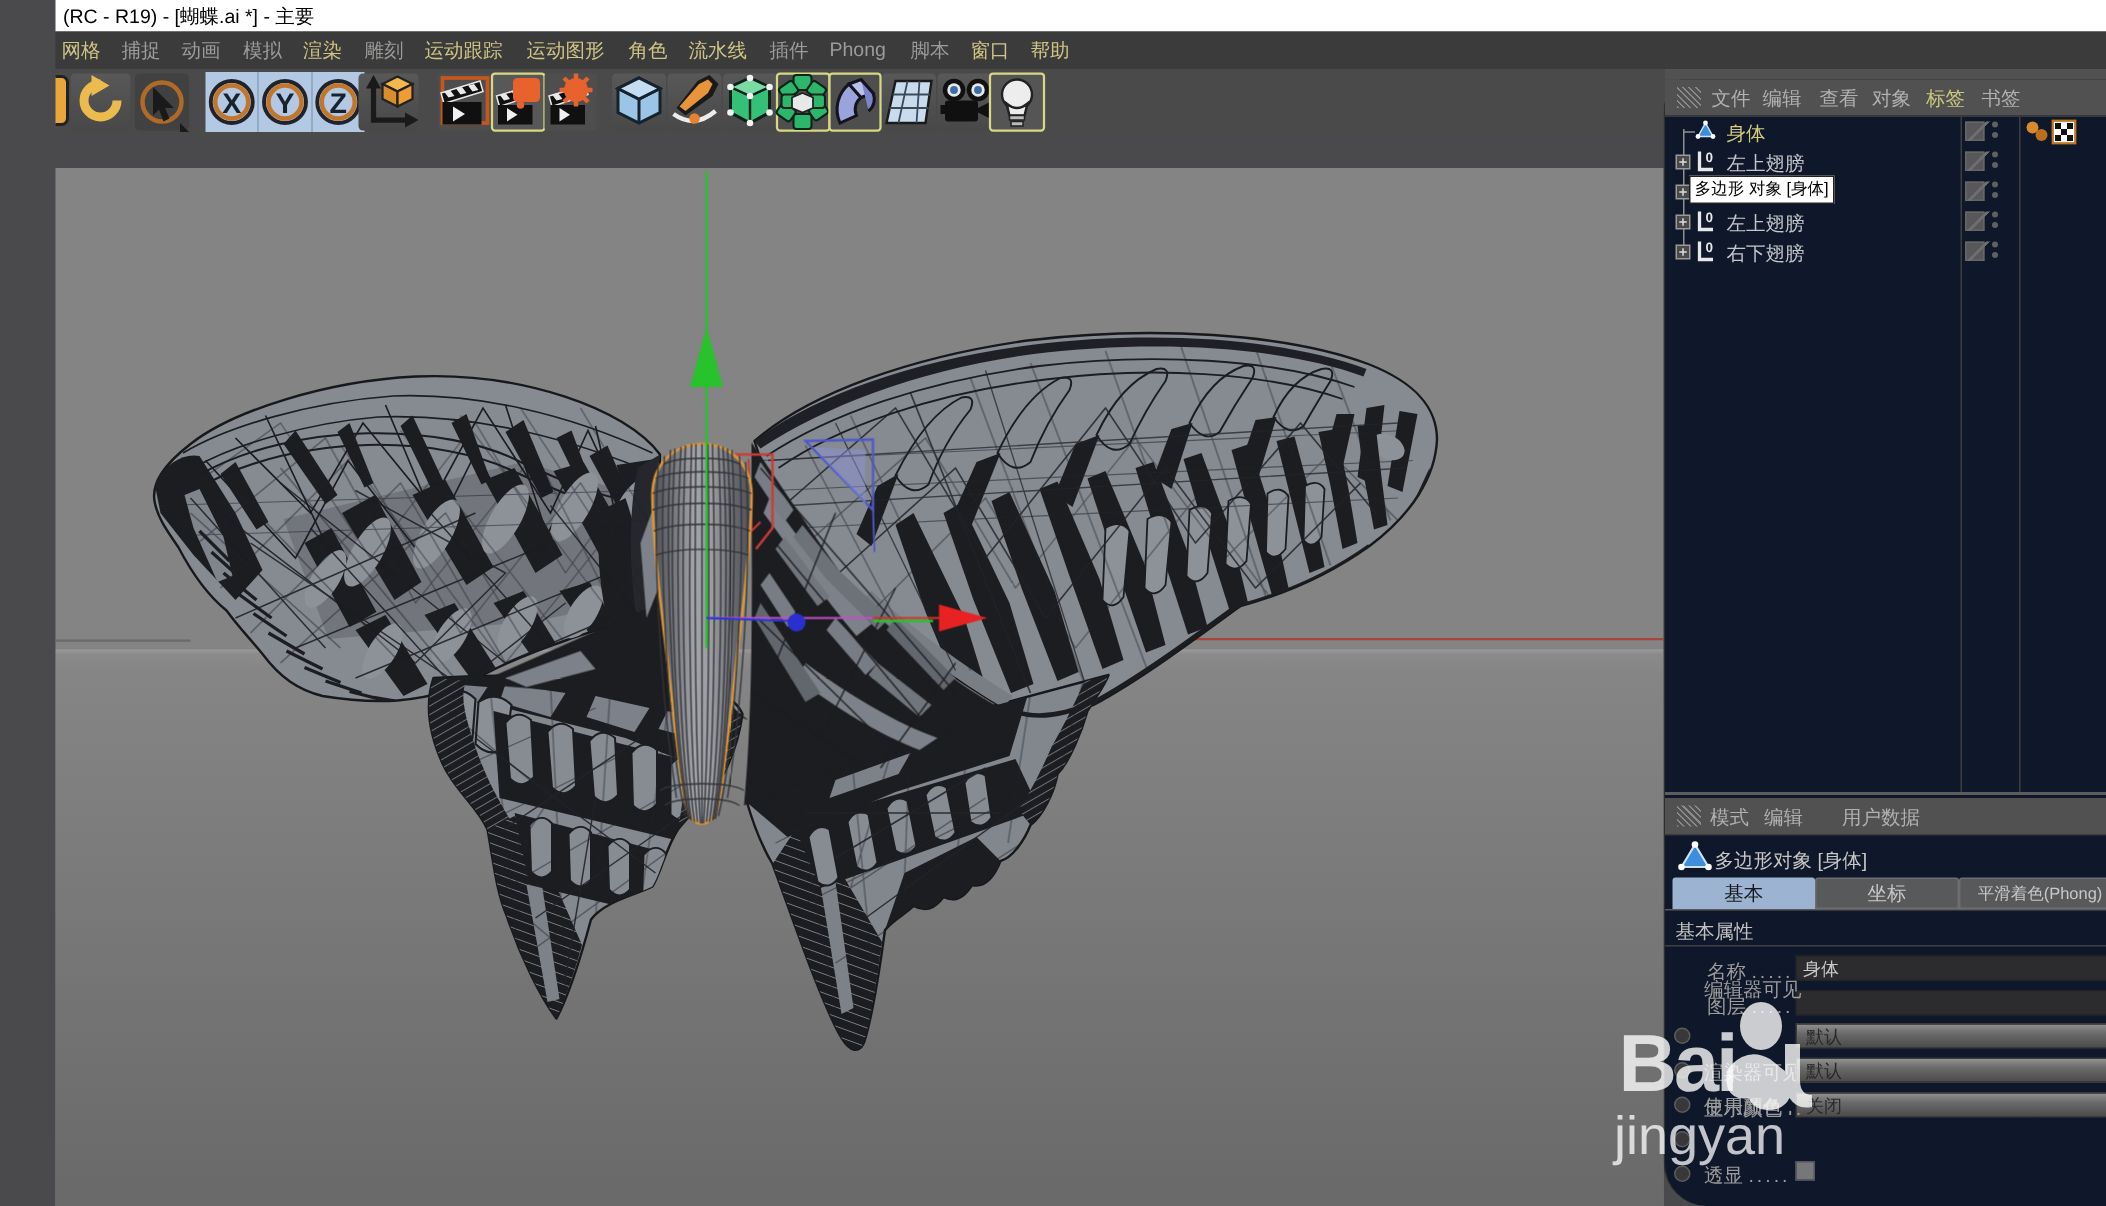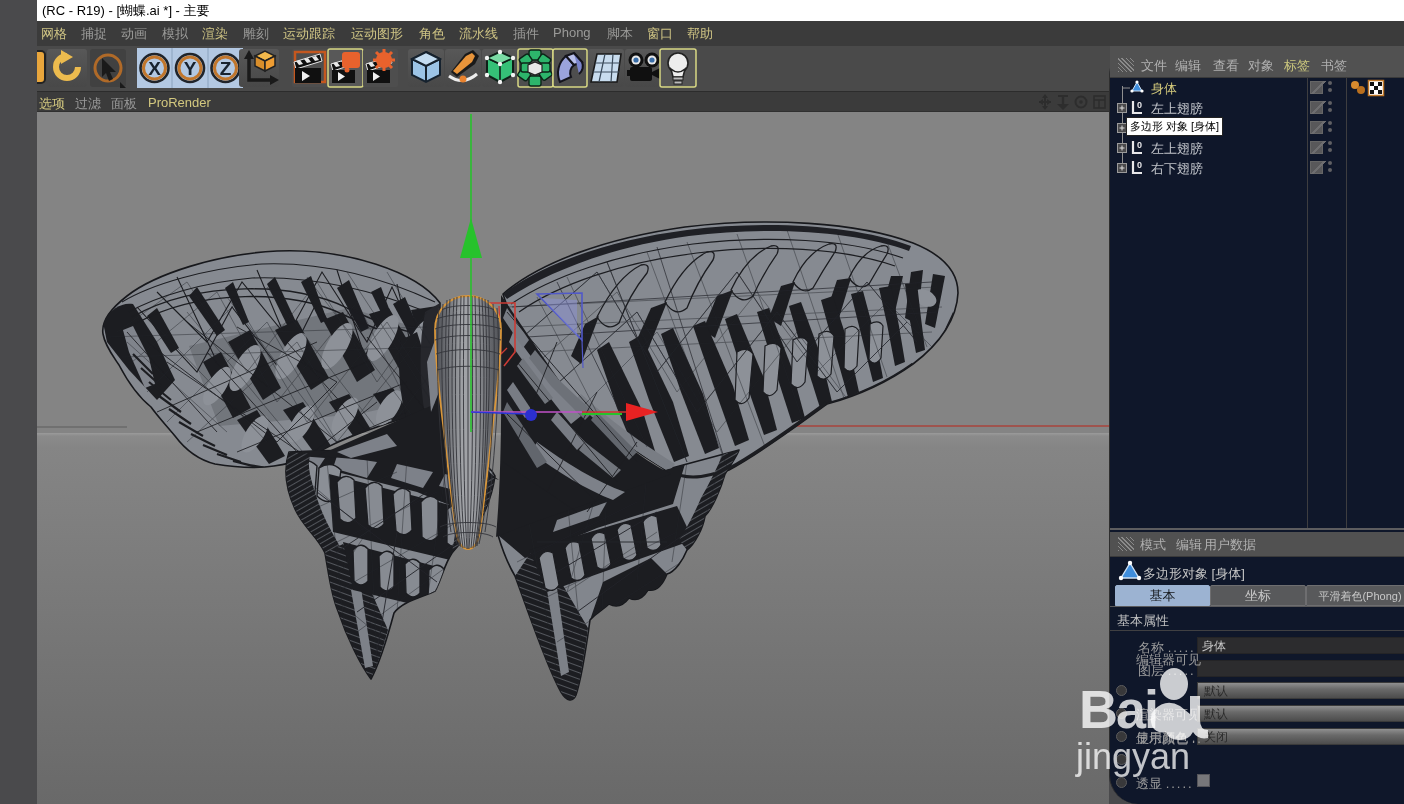--- a/index.html
+++ b/index.html
@@ -234,39 +234,20 @@
     <rect x="590" y="24" width="7" height="6" fill="#101010"></rect>
 
     <rect x="623" y="3" width="36" height="38" rx="2" fill="#555" stroke="#d8d884" stroke-width="1.5"></rect>
     <circle cx="641" cy="17" r="10" fill="#ededed" stroke="#222" stroke-width="1.6"></circle>
     <path d="M 634,23 q 7,6 14,0 l -2,8 h -10 z" fill="#ededed" stroke="#222" stroke-width="1.6"></path>
     <rect x="636" y="31" width="10" height="3" fill="#bbb" stroke="#222" stroke-width="1"></rect>
     <rect x="637" y="35" width="8" height="3" fill="#bbb" stroke="#222" stroke-width="1"></rect>
   </svg>
   </div>
 
-  <div id="vpmenu" class="abs">
-    <span class="y" style="left:2px">选项</span>
-    <span style="left:38px">过滤</span>
-    <span style="left:74px">面板</span>
-    <span class="y" style="left:111px">ProRender</span>
-    <svg width="70" height="21" style="position:absolute;left:1000px;top:0">
-      <g stroke="#2d2d2d" stroke-width="2" fill="#2d2d2d">
-        <path d="M 8,4 V 16 M 2,10 H 14"></path>
-        <path d="M 8,2 l 3,4 h -6 z M 8,18 l 3,-4 h -6 z M 2,10 l 4,-3 v 6 z M 14,10 l -4,-3 v 6 z" stroke="none"></path>
-        <path d="M 26,3 V 13" stroke-width="2.4"></path>
-        <path d="M 26,18 l 6,-6 h -12 z" stroke="none"></path>
-        <path d="M 21,4 h 10" stroke-width="2"></path>
-        <circle cx="44" cy="10" r="5.5" fill="none"></circle>
-        <circle cx="44" cy="10" r="1.8" stroke="none"></circle>
-        <rect x="57" y="4" width="11" height="12" fill="none" stroke-width="1.6"></rect>
-        <path d="M 57,8 h 11 M 62,8 v 8" stroke-width="1.4"></path>
-      </g>
-    </svg>
-  </div>
 
   <div id="viewport" class="abs">
   <div style="position:absolute;left:0;top:321px;width:1072px;height:371px;
     background:linear-gradient(#9b9b9b 0,#8b8b8b 3px,#858585 14px,#696969 100%)"></div>
   <svg id="vpsvg" width="1072" height="692" style="position:absolute;left:0;top:0">
     <defs>
       <linearGradient id="bodyg" x1="0" y1="0" x2="1" y2="0">
         <stop offset="0" stop-color="#4e5055"></stop>
             <stop offset="0.18" stop-color="#6e7075"></stop>
         <stop offset="0.42" stop-color="#a2a4a8"></stop>
@@ -767,21 +748,21 @@
           <i style="top:0"></i>
           <i style="top:7px"></i>
         </span>
     </div>
 
     <div style="position:absolute;left:0;top:482px;width:332px;height:2px;background:#5d5d5f"></div>
     <div class="pmenu" style="top:486px">
       <div class="grip"></div>
       <span style="left:30px">模式</span>
       <span style="left:66px">编辑</span>
-      <span style="left:94px">用户数据</span>
+      <span style="left:118px">用户数据</span>
     </div>
     <div style="position:absolute;left:0;top:510px;width:332px;height:1px;background:#3a3a3a"></div>
 
     <svg width="30" height="24" style="position:absolute;left:6px;top:514px">
       <path d="M 14,3 l 9,15 h -18 z" fill="#3f8edd" stroke="#cfe2f5" stroke-width="1.4"></path>
       <circle cx="14" cy="3" r="2.2" fill="#fff"></circle>
         <circle cx="5" cy="18" r="2.2" fill="#fff"></circle>
         <circle cx="23" cy="18" r="2.2" fill="#fff"></circle>
     </svg>
     <span style="position:absolute;left:33px;top:519px;font-size:13px;color:#c6c6c6">多边形对象 [身体]</span>

